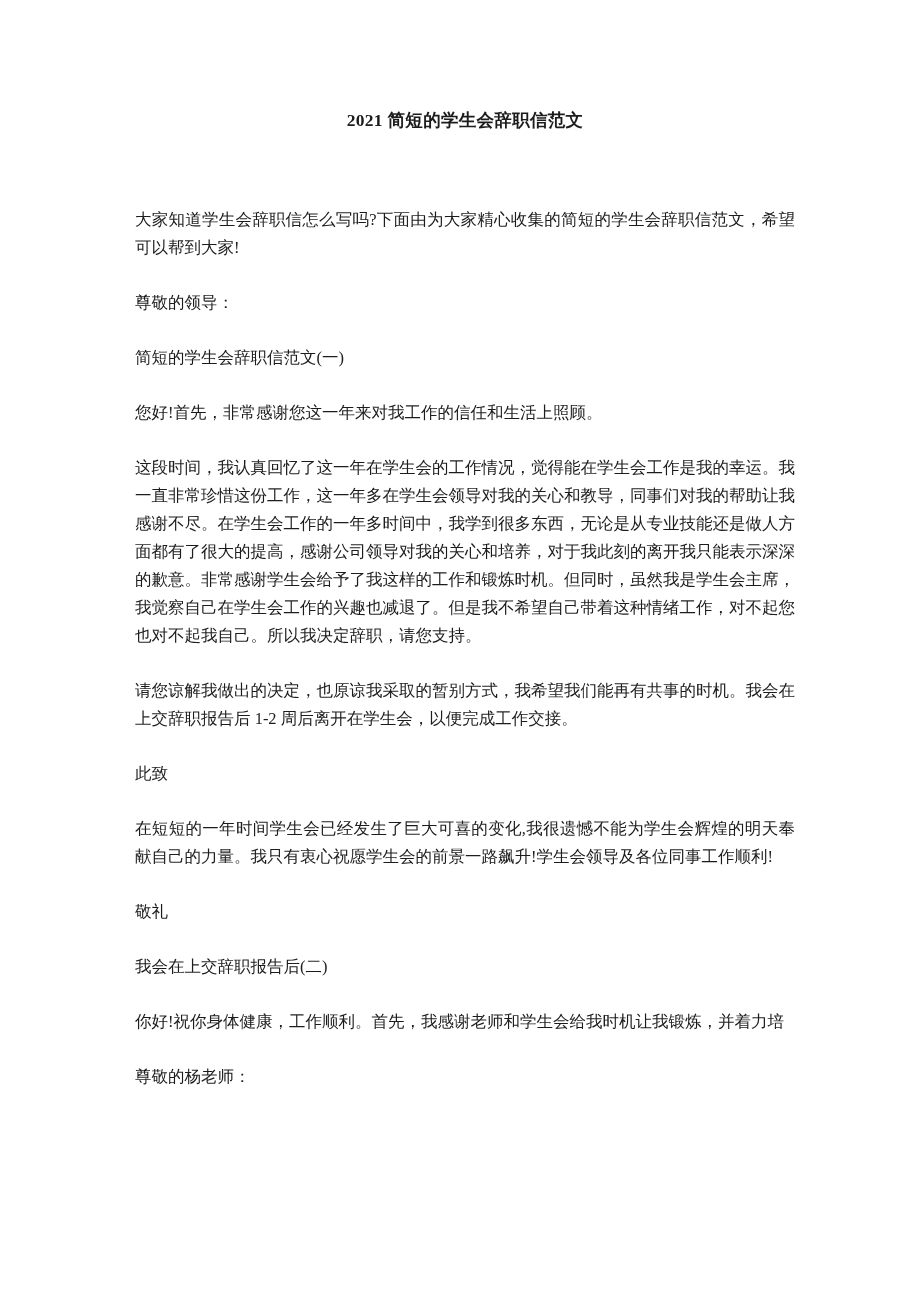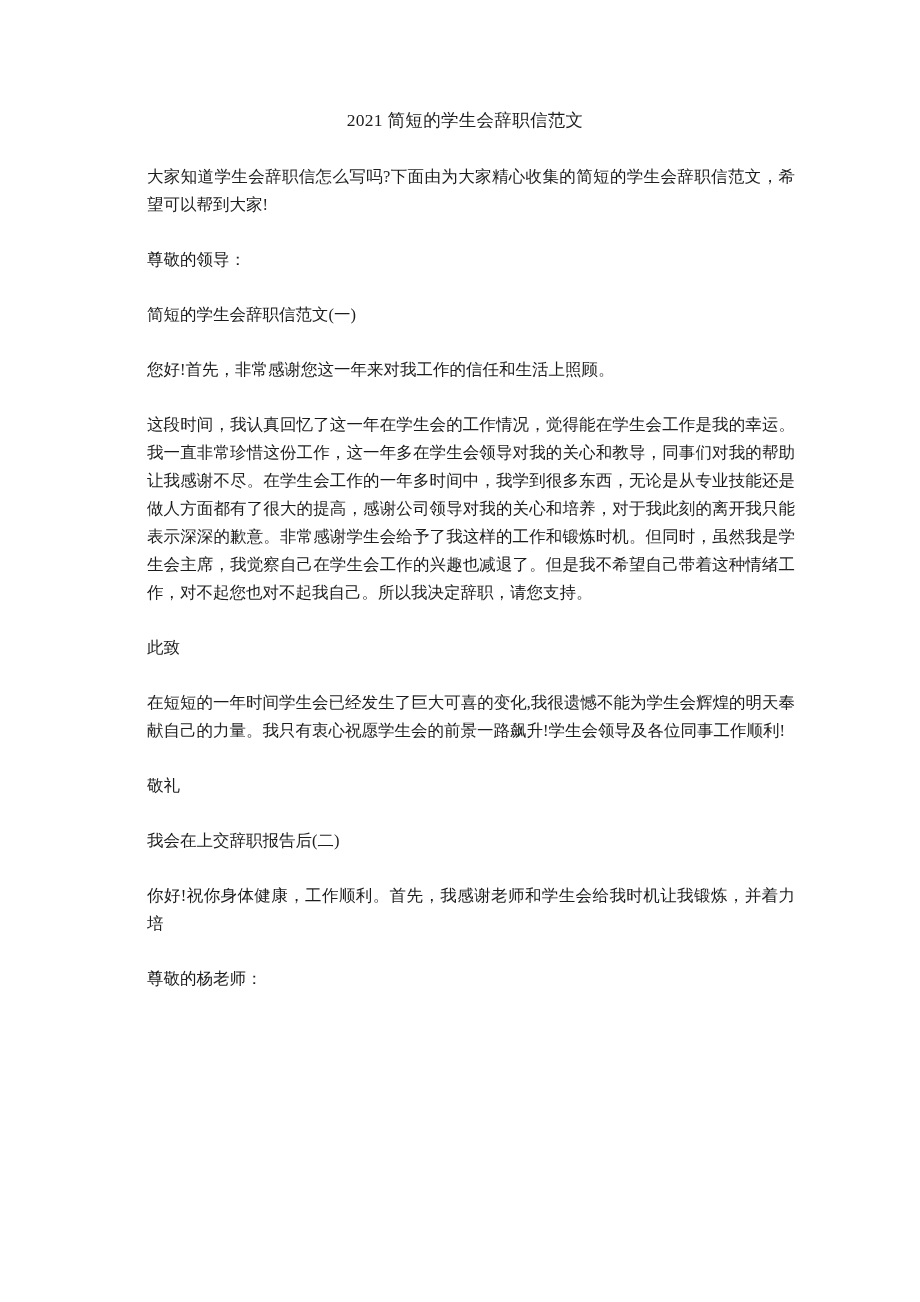--- a/index.html
+++ b/index.html
@@ -16,45 +16,46 @@
     color: #1c1c1c;
   }
   .doc {
     position: absolute;
     left: 135px;
     top: 106px;
     width: 660px;
   }
   .doc-title {
     font-size: 17.5px;
-    font-weight: 400;
+    font-weight: 700;
     line-height: 28px;
     text-align: center;
-    margin: 0 0 29px 0;
+    margin: 0 0 72px 0;
     letter-spacing: 0.3px;
   }
   p.para {
     font-size: 16.5px;
     line-height: 28px;
-    margin: 0 0 27px 12px;
+    margin: 0 0 27px 0;
     text-align: justify;
     text-justify: inter-ideograph;
     word-break: break-all;
   }
 </style>
 </head>
 <body>
 
 <div class="doc">
   <h1 class="doc-title">2021 简短的学生会辞职信范文</h1>
 
   <p class="para">大家知道学生会辞职信怎么写吗?下面由为大家精心收集的简短的学生会辞职信范文，希望可以帮到大家!</p>
   <p class="para">尊敬的领导：</p>
   <p class="para">简短的学生会辞职信范文(一)</p>
   <p class="para">您好!首先，非常感谢您这一年来对我工作的信任和生活上照顾。</p>
   <p class="para">这段时间，我认真回忆了这一年在学生会的工作情况，觉得能在学生会工作是我的幸运。我一直非常珍惜这份工作，这一年多在学生会领导对我的关心和教导，同事们对我的帮助让我感谢不尽。在学生会工作的一年多时间中，我学到很多东西，无论是从专业技能还是做人方面都有了很大的提高，感谢公司领导对我的关心和培养，对于我此刻的离开我只能表示深深的歉意。非常感谢学生会给予了我这样的工作和锻炼时机。但同时，虽然我是学生会主席，我觉察自己在学生会工作的兴趣也减退了。但是我不希望自己带着这种情绪工作，对不起您也对不起我自己。所以我决定辞职，请您支持。</p>
+  <p class="para">请您谅解我做出的决定，也原谅我采取的暂别方式，我希望我们能再有共事的时机。我会在上交辞职报告后 1-2 周后离开在学生会，以便完成工作交接。</p>
   <p class="para">此致</p>
   <p class="para">在短短的一年时间学生会已经发生了巨大可喜的变化,我很遗憾不能为学生会辉煌的明天奉献自己的力量。我只有衷心祝愿学生会的前景一路飙升!学生会领导及各位同事工作顺利!</p>
   <p class="para">敬礼</p>
   <p class="para">我会在上交辞职报告后(二)</p>
   <p class="para">你好!祝你身体健康，工作顺利。首先，我感谢老师和学生会给我时机让我锻炼，并着力培</p>
   <p class="para">尊敬的杨老师：</p>
 </div>
 
 </body></html>

